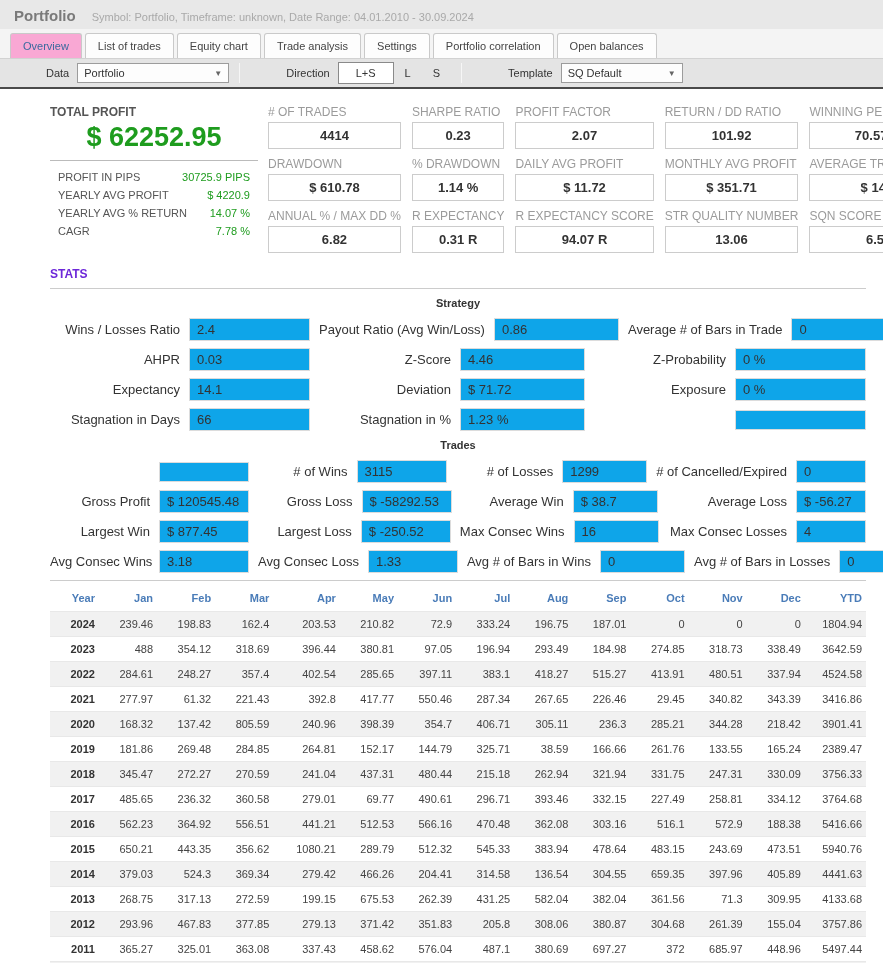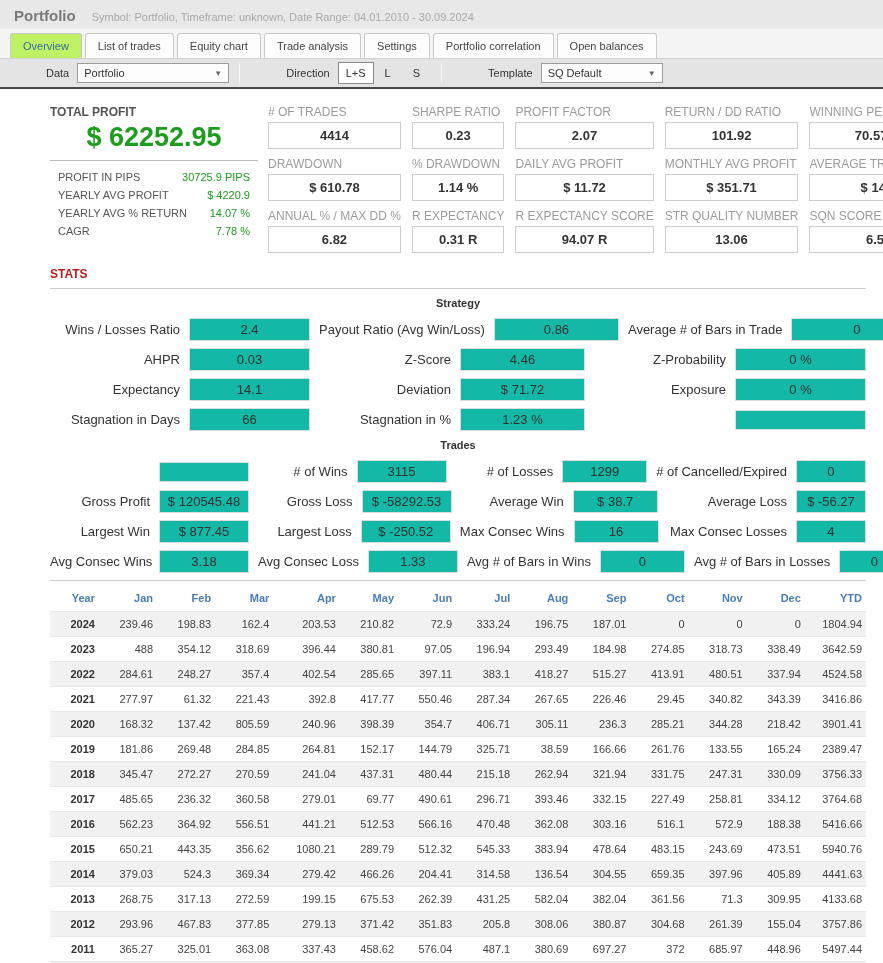--- a/index.html
+++ b/index.html
@@ -12,61 +12,61 @@
 
   
   .app-header { background:#e8e8e8; padding:7px 14px 5px; display:flex; align-items:baseline; gap:16px; }
   .app-title { font-size:15px; font-weight:bold; color:#7a7a7a; }
   .app-subtitle { font-size:11px; color:#a9a9a9; }
 
   
   .tab-bar { background:#f4f4f4; display:flex; gap:3px; padding:4px 0 0 10px; align-items:flex-end; }
   .tab { background:#fdfdfd; border:1px solid #c9c9c9; border-bottom:none; border-radius:3px 3px 0 0;
          padding:6px 12px; font-size:11px; color:#444; cursor:pointer; white-space:nowrap; }
-  .tab.active { background:#bef264; color:#3a6a9e; }
+  .tab.active { background:#f9a8d4; color:#3a6a9e; }
 
   
   .toolbar { background:#e4e4e4; border-top:1px solid #d2d2d2; border-bottom:2px solid #4a4a4a;
              display:flex; align-items:center; padding:4px 10px; font-size:11px; color:#333; height:31px; }
   .tb-label { margin:0 8px 0 2px;padding-left:34px; }
   .select { background:#fdfdfd; border:1px solid #9c9c9c; display:flex; align-items:center;
             justify-content:space-between; padding:3px 6px; font-size:11px; color:#333; cursor:pointer; }
   .data-select { width:152px; }
   .template-select { width:122px; }
   .arrow { font-size:8px; color:#666; margin-left:8px; }
   .tb-sep { width:1px; align-self:stretch; background:#b8b8b8; border-right:1px solid #f6f6f6; margin:0 10px; }
   .dir-group { display:flex; align-items:center; }
   .dir-opt { padding:4px 11px; cursor:pointer; }
-  .dir-opt.selected { background:#fff; border:1px solid #8a8a8a; padding:4px 7px; }
+  .dir-opt.selected { background:#fff; border:1px solid #8a8a8a; padding:4px 17px; }
 
   
   .content { padding:16px 17px 0 50px; }
 
   .summary { display:flex; margin-bottom:2px; }
   .left-panel { width:208px; margin-right:10px; flex-shrink:0; }
   .tp-label { font-size:12px; font-weight:bold; color:#555; }
   .tp-value { font-size:27px; font-weight:bold; color:#1e9c1e; text-align:center; margin:3px 0 7px; }
   .tp-divider { border:none; border-top:1px solid #bbb; margin:0 0 7px; }
   .tp-row { display:flex; justify-content:space-between; font-size:11px; padding:3px 8px; }
   .tp-row .l { color:#555; }
   .tp-row .v { color:#1e9c1e; }
 
   .metrics-grid { flex:1; display:grid; grid-template-columns:repeat(5,1fr); column-gap:11px; row-gap:8px; align-content:start; }
   .m-label { font-size:12px; color:#9b9b9b; margin-bottom:3px; white-space:nowrap; overflow:hidden; }
   .m-box { border:1px solid #ccc; text-align:center; font-size:13px; font-weight:bold; color:#333; padding:5px 2px; background:#fff; }
 
-  .section-title { font-size:12px; font-weight:bold; color:#b91c1c; margin-top:14px; }
+  .section-title { font-size:12px; font-weight:bold; color:#6d28d9; margin-top:14px; }
   .section-rule { border:none; border-top:1px solid #ccc; margin:7px 0 4px; }
   .subhead { text-align:center; font-size:11px; font-weight:bold; color:#333; margin:8px 0 9px; }
 
   .sgrid-row { display:grid; column-gap:9px; margin-bottom:7px; font-size:13px; color:#333; align-items:center; }
   .sgrid-row.strategy { grid-template-columns:130px 121px 1fr 125px 1fr 131px; }
   .sgrid-row.trades   { grid-template-columns:100px 90px 1.1fr 90px 1.2fr 85px 1.4fr 70px; }
   .s-label { text-align:right; white-space:nowrap; }
-  .s-box { background:#14b8a6; border:1px solid #dcdcdc; text-align:center; padding:3px 7px; min-height:20px; }
+  .s-box { background:#0ea5e9; border:1px solid #dcdcdc; text-align:left; padding:3px 7px; min-height:20px; }
 
   .monthly-table { width:100%; border-collapse:collapse; font-size:11px; margin-top:2px; }
   .monthly-table th { color:#4a7cb8; font-weight:bold; padding:7px 4px; text-align:right; white-space:nowrap; }
   .monthly-table th:first-child { width:6%; }
   .monthly-table th:last-child { width:7.5%; }
   .monthly-table td { padding:6px 4px; text-align:right; color:#444; white-space:nowrap; }
   .monthly-table tbody tr { border-top:1px solid #e8e8e8; }
   .monthly-table tbody tr:nth-child(odd) { background:#f1f1f1; }
   .monthly-table td.year { font-weight:bold; color:#333; }
 </style>

